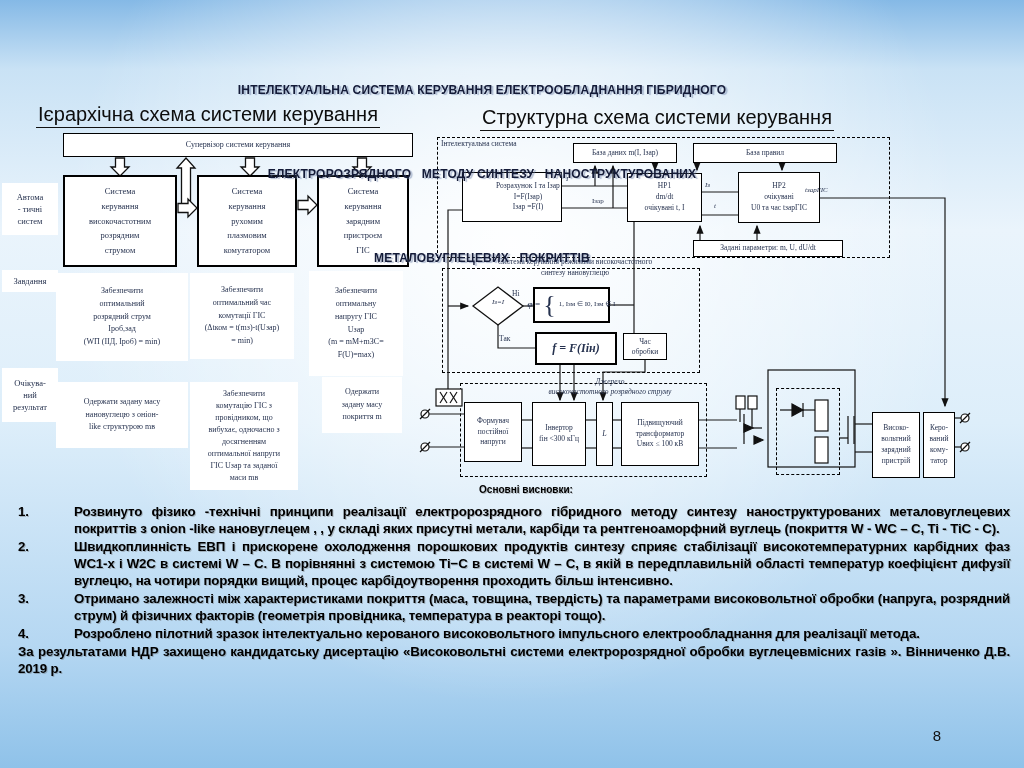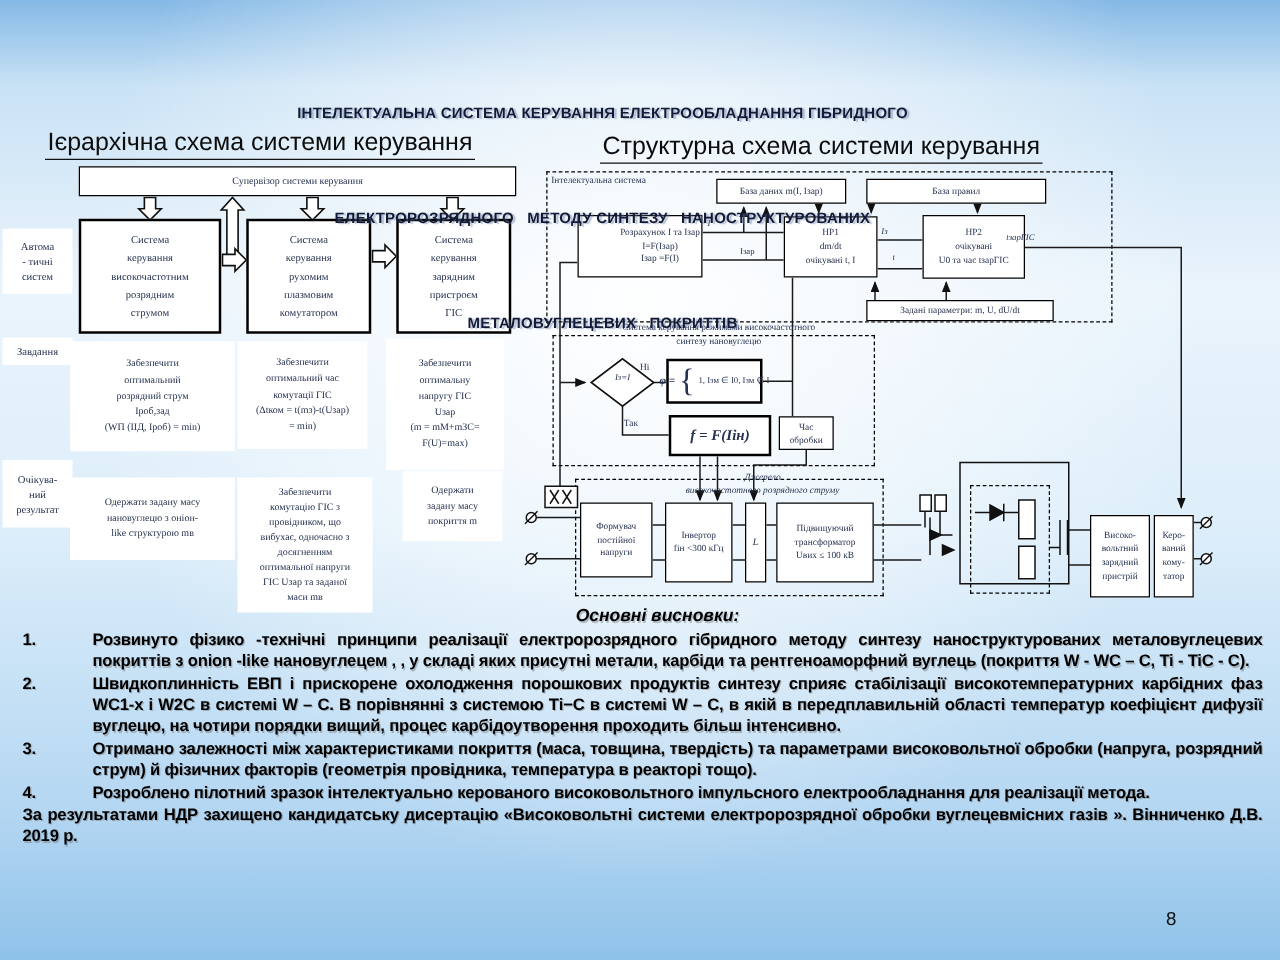--- a/index.html
+++ b/index.html
@@ -24,21 +24,21 @@
   svg.overlay{position:absolute;left:0;top:0;z-index:2;}
   .phiWrap{display:flex;align-items:center;justify-content:center;gap:3px;white-space:nowrap;}
   .phiBrace{font-size:26px;font-weight:300;line-height:1;}
   .phiCases{display:flex;flex-direction:row;text-align:left;font-size:7px;line-height:1.6;}
   .concl{position:absolute;left:18px;top:503px;width:992px;z-index:5;color:#000;}
   .concl .item{display:grid;grid-template-columns:40px 1fr;column-gap:16px;margin-bottom:1px;}
   .concl .num,.concl .txt,.concl .footer{font-weight:bold;font-size:13.3px;line-height:17px;
     letter-spacing:-.15px;text-shadow:1px 1px .5px rgba(90,90,90,.35);}
   .concl .txt,.concl .footer{text-align:justify;}
   .cHead{position:absolute;left:436px;top:484px;width:180px;text-align:center;font-weight:bold;
-    font-style:italic;font-size:14px;color:#000;z-index:5;text-shadow:1px 1px .5px rgba(90,90,90,.35);}
+    font-size:10px;color:#000;z-index:5;text-shadow:1px 1px .5px rgba(90,90,90,.35);}
   .pageNum{position:absolute;left:922px;top:727px;width:30px;text-align:center;font-size:15px;color:#111;z-index:5;}
 </style>
 </head>
 <body>
 
 <div class="slide">
 
   <div class="title">
     <div>ІНТЕЛЕКТУАЛЬНА СИСТЕМА КЕРУВАННЯ ЕЛЕКТРООБЛАДНАННЯ ГІБРИДНОГО</div>
     <div>ЕЛЕКТРОРОЗРЯДНОГО   МЕТОДУ СИНТЕЗУ   НАНОСТРУКТУРОВАНИХ</div>

